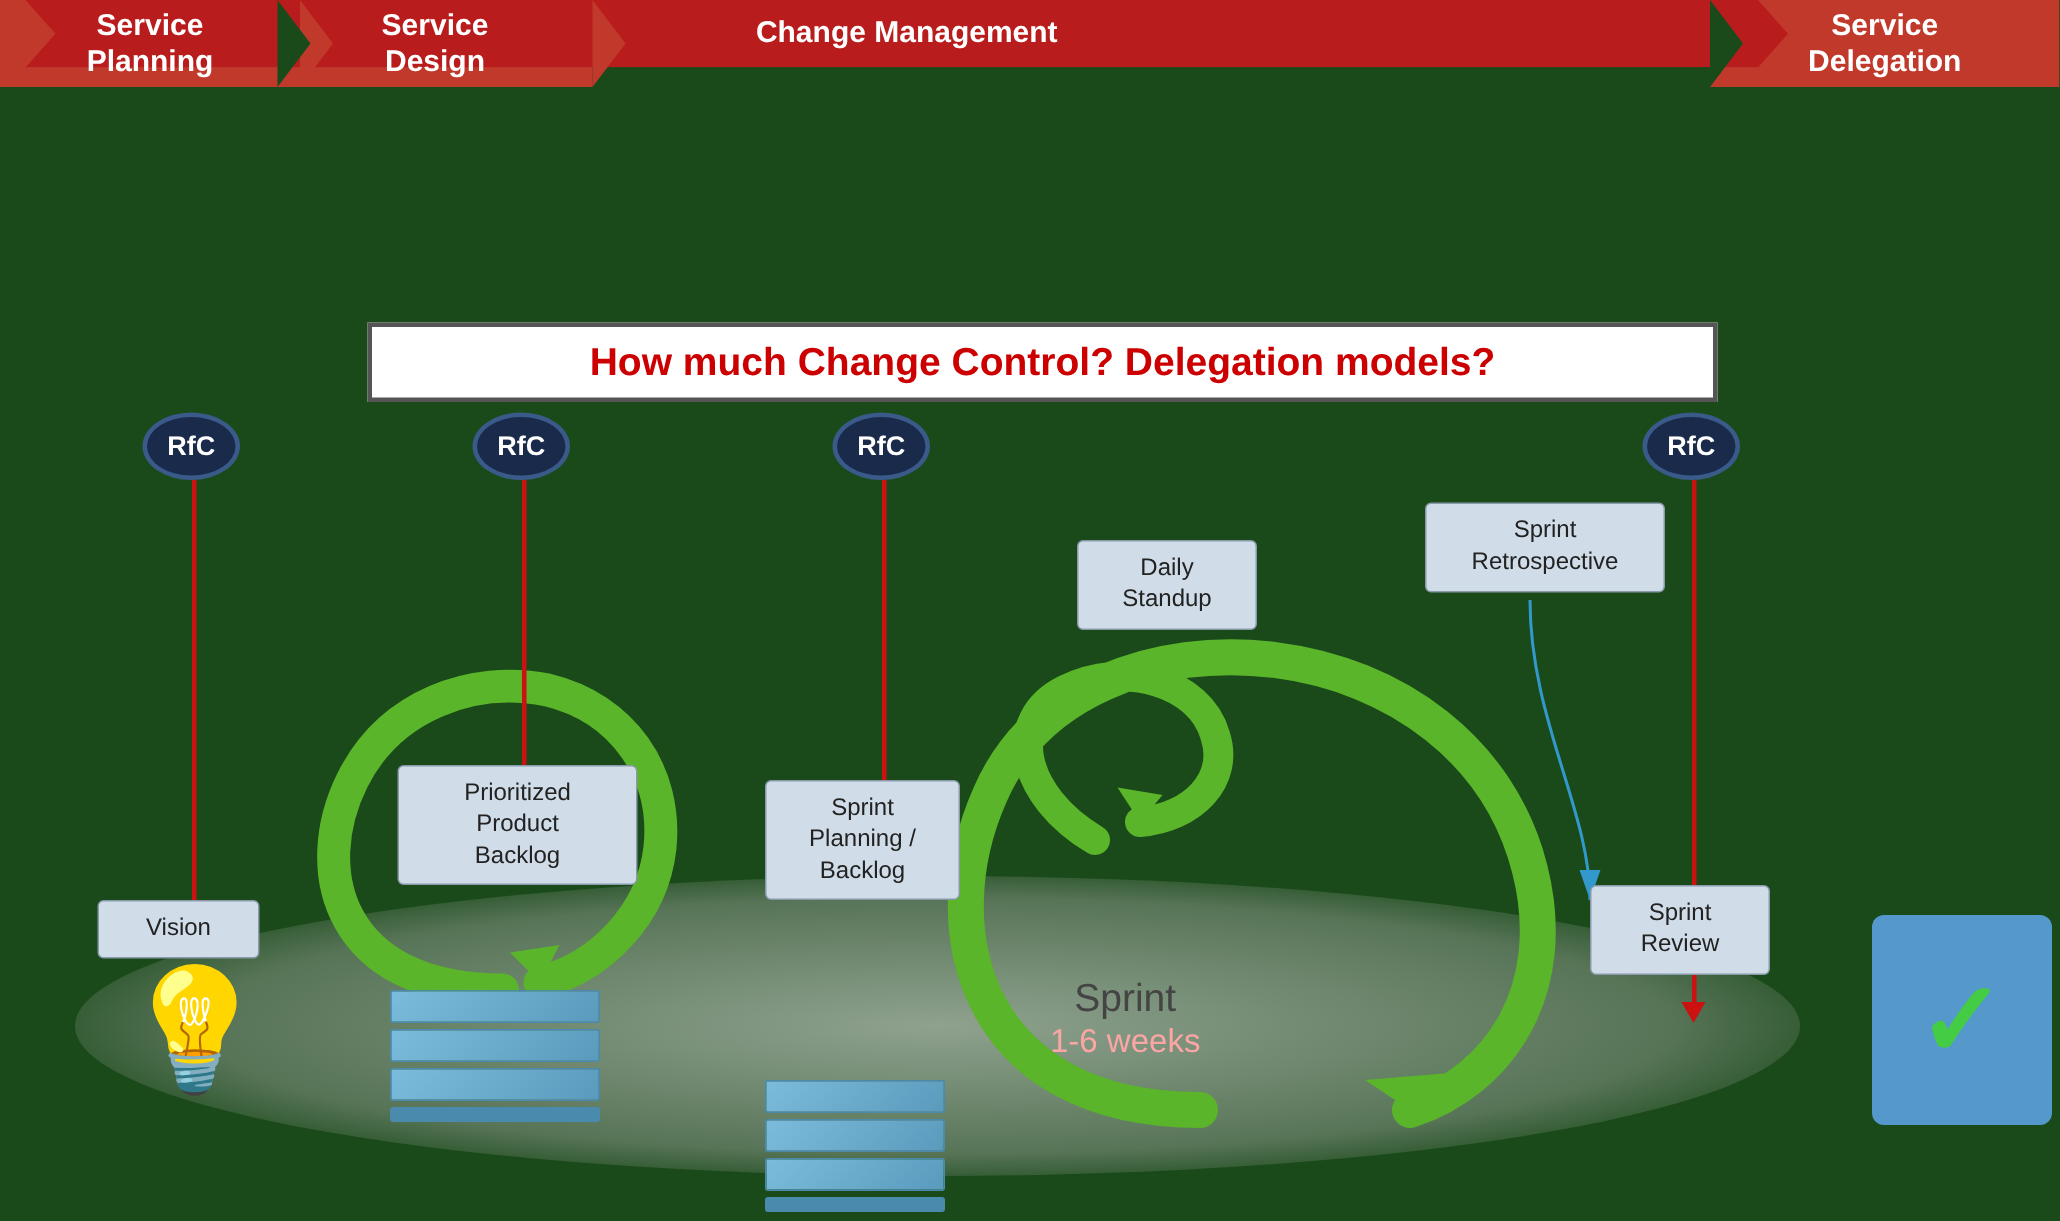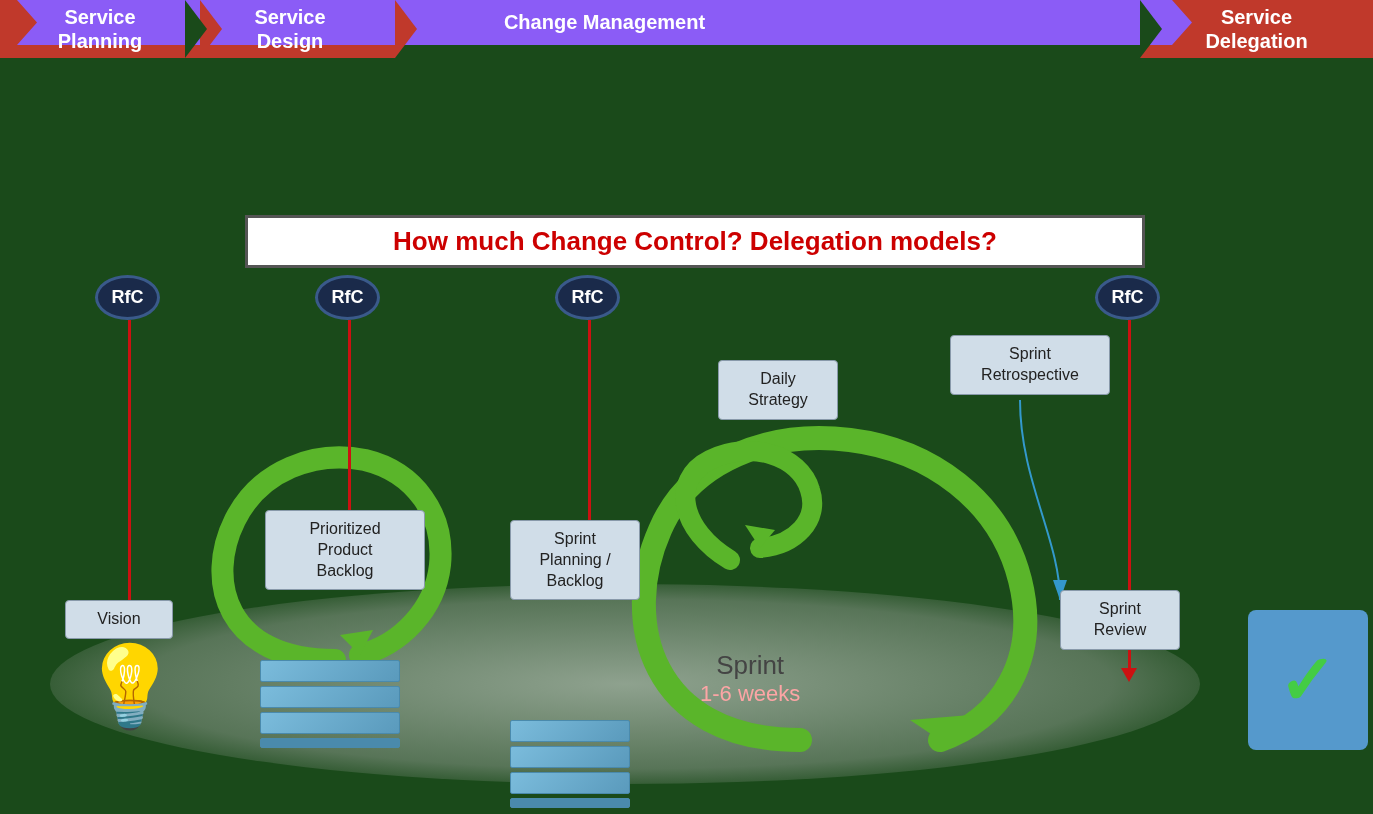--- a/index.html
+++ b/index.html
@@ -122,21 +122,21 @@
       font-weight: bold;
       clip-path: polygon(0 0, calc(100% - 20px) 0, 100% 50%, calc(100% - 20px) 100%, 0 100%, 20px 50%);
     }
 
     
     .banner-change {
       left: 12px;
       width: 1175px;
       top: 107px;
       height: 45px;
-      background: #8b5cf6;
+      background: #b91c1c;
       display: flex;
       align-items: center;
       justify-content: center;
       color: white;
       font-size: 20px;
       font-weight: bold;
       clip-path: polygon(0 0, calc(100% - 20px) 0, 100% 50%, calc(100% - 20px) 100%, 0 100%, 20px 50%);
     }
 
     
@@ -388,21 +388,21 @@
   </div>
 
   <div class="info-box box-sprint-plan">
     <span>Sprint</span><br>
     <span>Planning /</span><br>
     <span>Backlog</span>
   </div>
 
   <div class="info-box box-daily">
     <span>Daily</span><br>
-    <span>Strategy</span>
+    <span>Standup</span>
   </div>
 
   <div class="info-box box-sprint-retro">
     <span>Sprint</span><br>
     <span>Retrospective</span>
   </div>
 
   <div class="info-box box-sprint-review">
     <span>Sprint</span><br>
     <span>Review</span>

